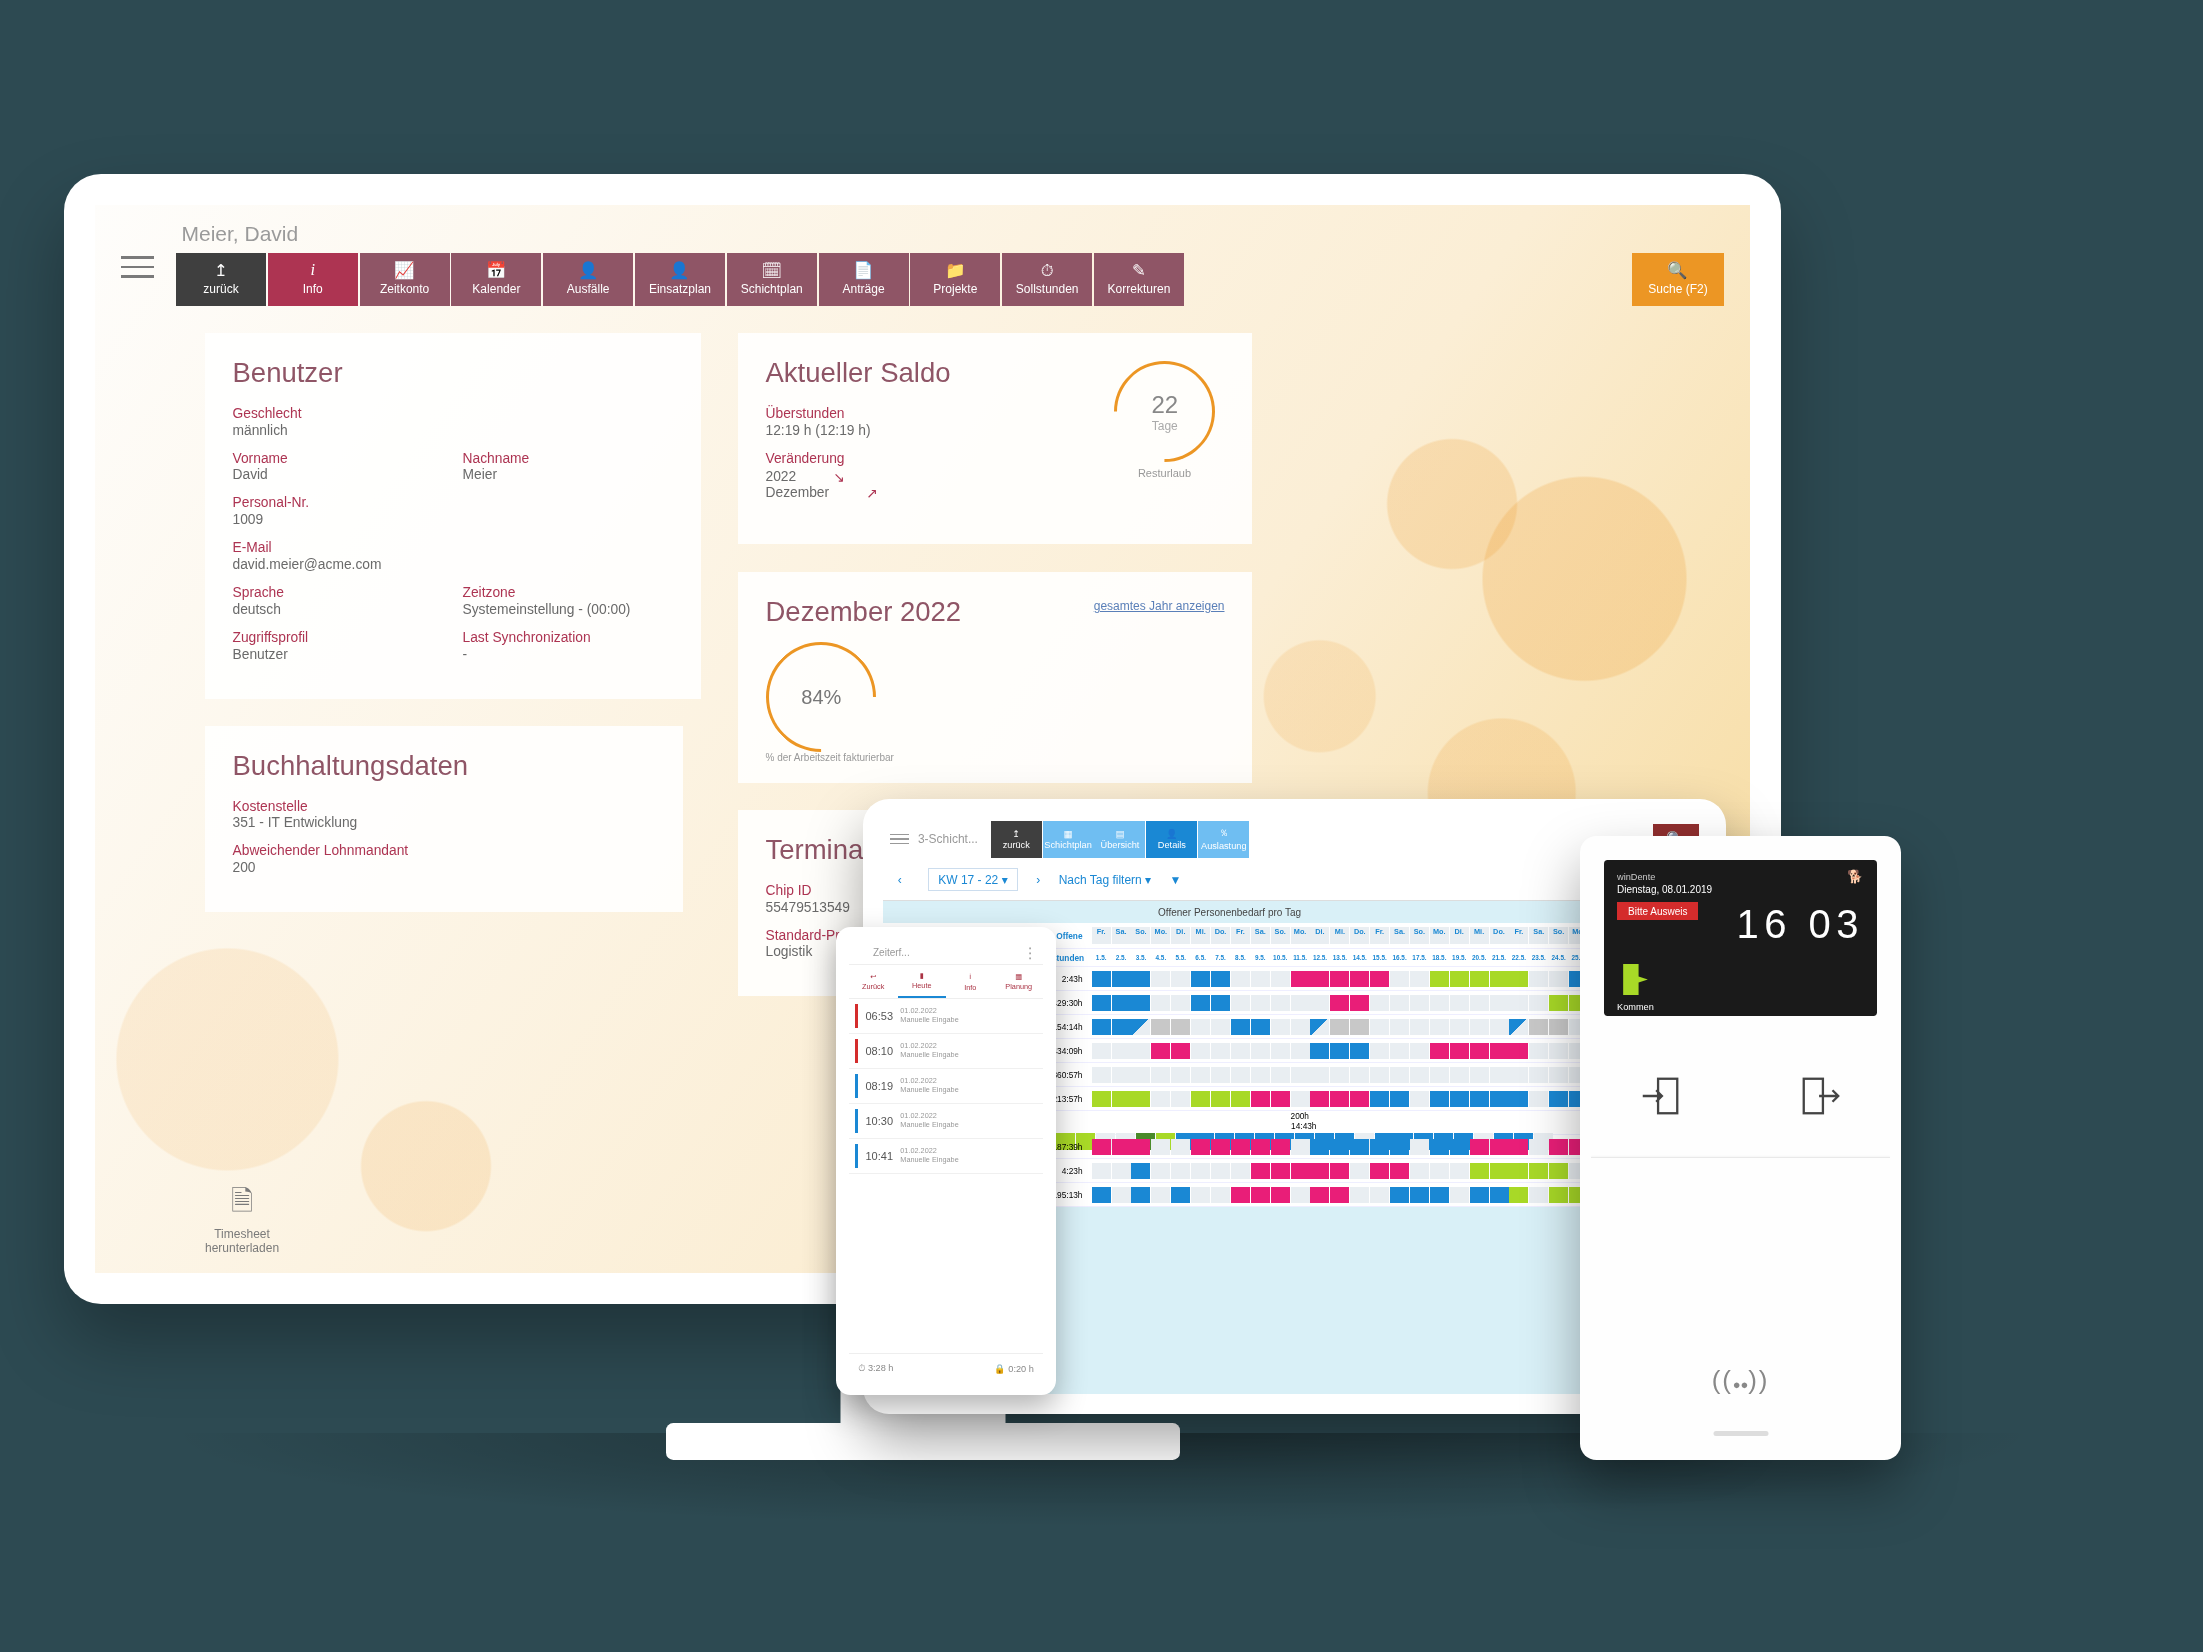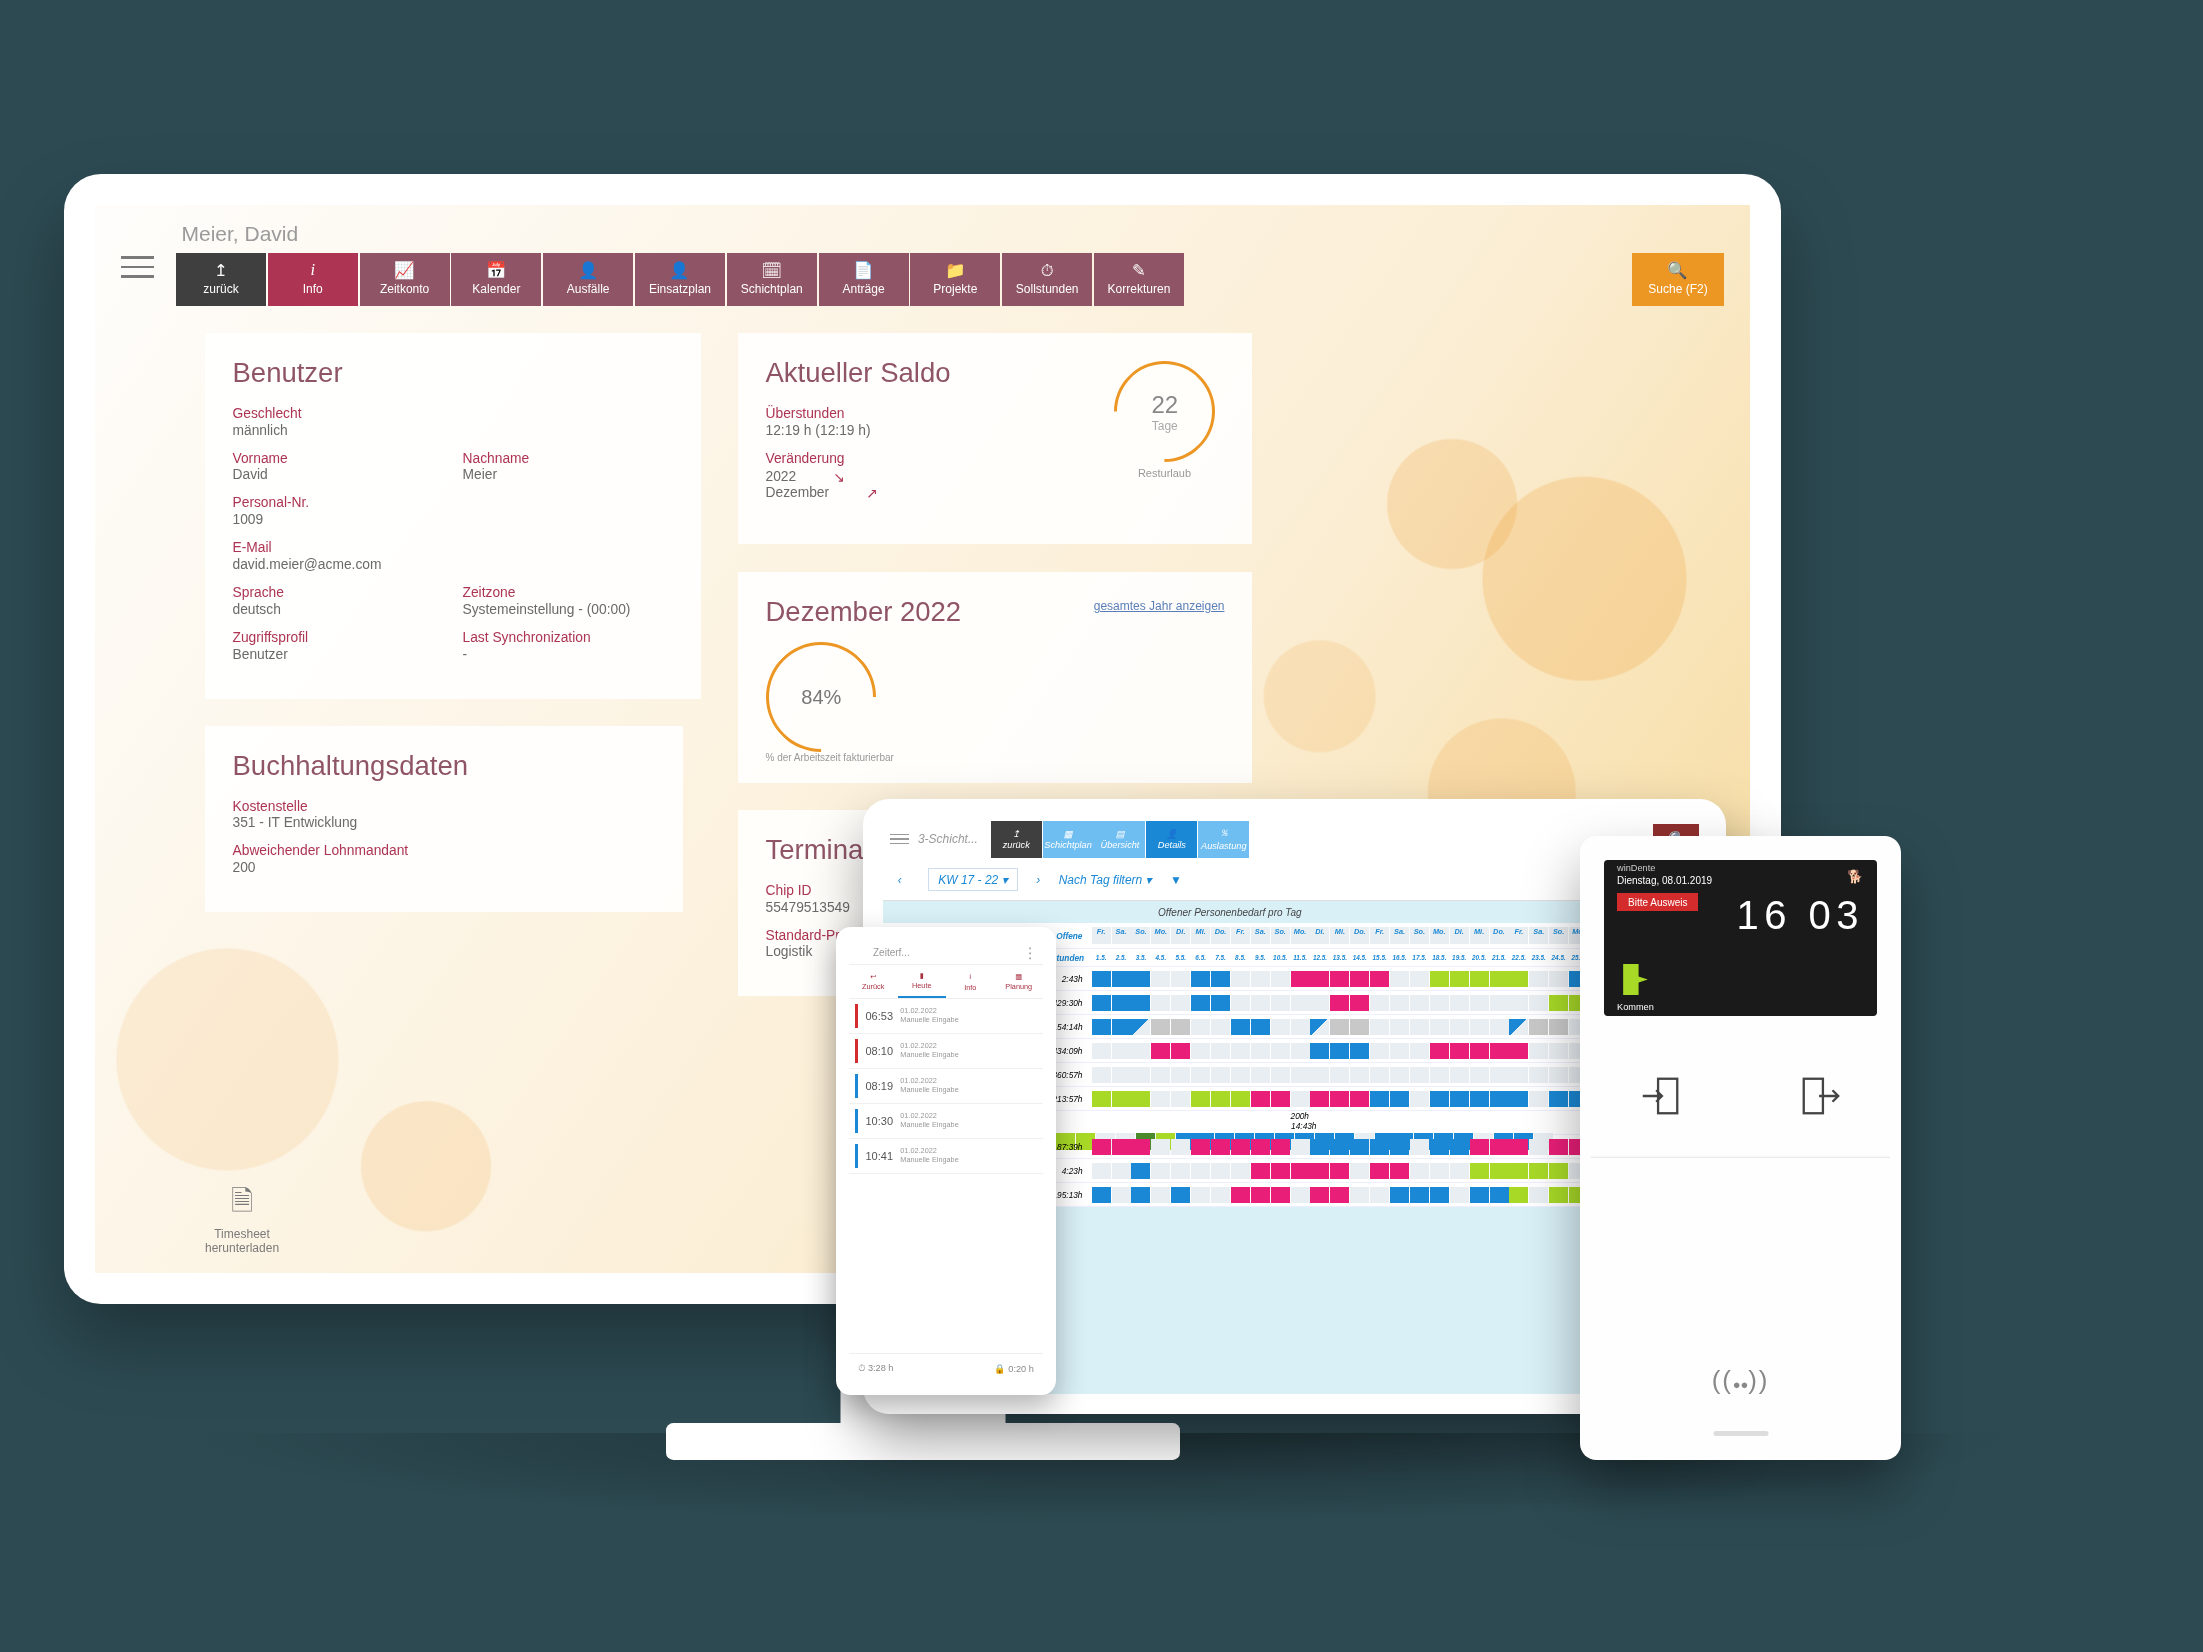--- a/index.html
+++ b/index.html
@@ -146,21 +146,20 @@
     top: 799px; left: 863px;
     width: 863px; height: 615px;
     background: white;
     border-radius: 26px;
     box-shadow: 0 27.5px 55px rgba(0,0,0,.35);
   }
   .tablet .screen {
     position: absolute; top: 20px; left: 20px; right: 20px; bottom: 20px;
     background: #d9f0f7;
     overflow: hidden;
-    font-style: italic;
   }
   .tablet .topbar2 {
     background: white; height: 40px; display: flex; align-items: center;
     padding: 0 7.3px; gap: 5.5px;
   }
   .tablet .mini-ham { width: 18.4px; display: flex; flex-direction: column; gap: 2.8px;}
   .tablet .mini-ham span{height:1.8px;background:#999;}
   .tablet .title2 { font-size: 12px; color: #999; margin-left: 3.7px;}
   .tablet .tabs2 { display: flex; margin-left: 7.3px; gap: 0.9px;}
   .tablet .tab2 { width: 51px; height: 37px; background:#6fbef2; color:white; font-size:9.2px;
@@ -221,21 +220,21 @@
     border-radius: 16.5px;
     box-shadow: 0 27.5px 55px rgba(0,0,0,.35);
   }
   .terminal::after{
     content:"";position:absolute;left:11px;right:11px;top:321px;border-top:0.9px solid #e9e9e9;
     box-shadow:0 -0.9px 1.8px rgba(0,0,0,.05);
   }
   .terminal .disp {
     position: absolute; top: 24px; left: 24px; right: 24px; height: 156px;
     background:#1a1a1a; color:white; border-radius:3.7px;
-    padding:3px 13px; font-size:11px;
+    padding:12px 13px; font-size:11px;
   }
   .terminal .disp .brand{font-size:9.2px;color:#ccc;}
   .terminal .disp .date{font-size:10px;margin-top:1.8px;}
   .terminal .disp .badge{display:inline-block;background:#d42c2c;padding:3.7px 11px;font-size:10px;margin-top:7.3px;}
   .terminal .disp .clk{font-size:40px;letter-spacing:5.5px;text-align:right;margin-top:-18.4px;}
   .terminal .disp .door{position:absolute;left:13px;bottom:16.5px;}
   .terminal .disp .door svg{width:37px;height:37px;}
   .terminal .disp .doorlbl{position:absolute;left:13px;bottom:3.7px;font-size:9.2px;}
   .terminal .disp .dog{position:absolute;right:13px;top:9.2px;font-size:13px;color:#4aa3e6;}
   .terminal .inout{position:absolute;top:211px;left:0;right:0;height:101px;

